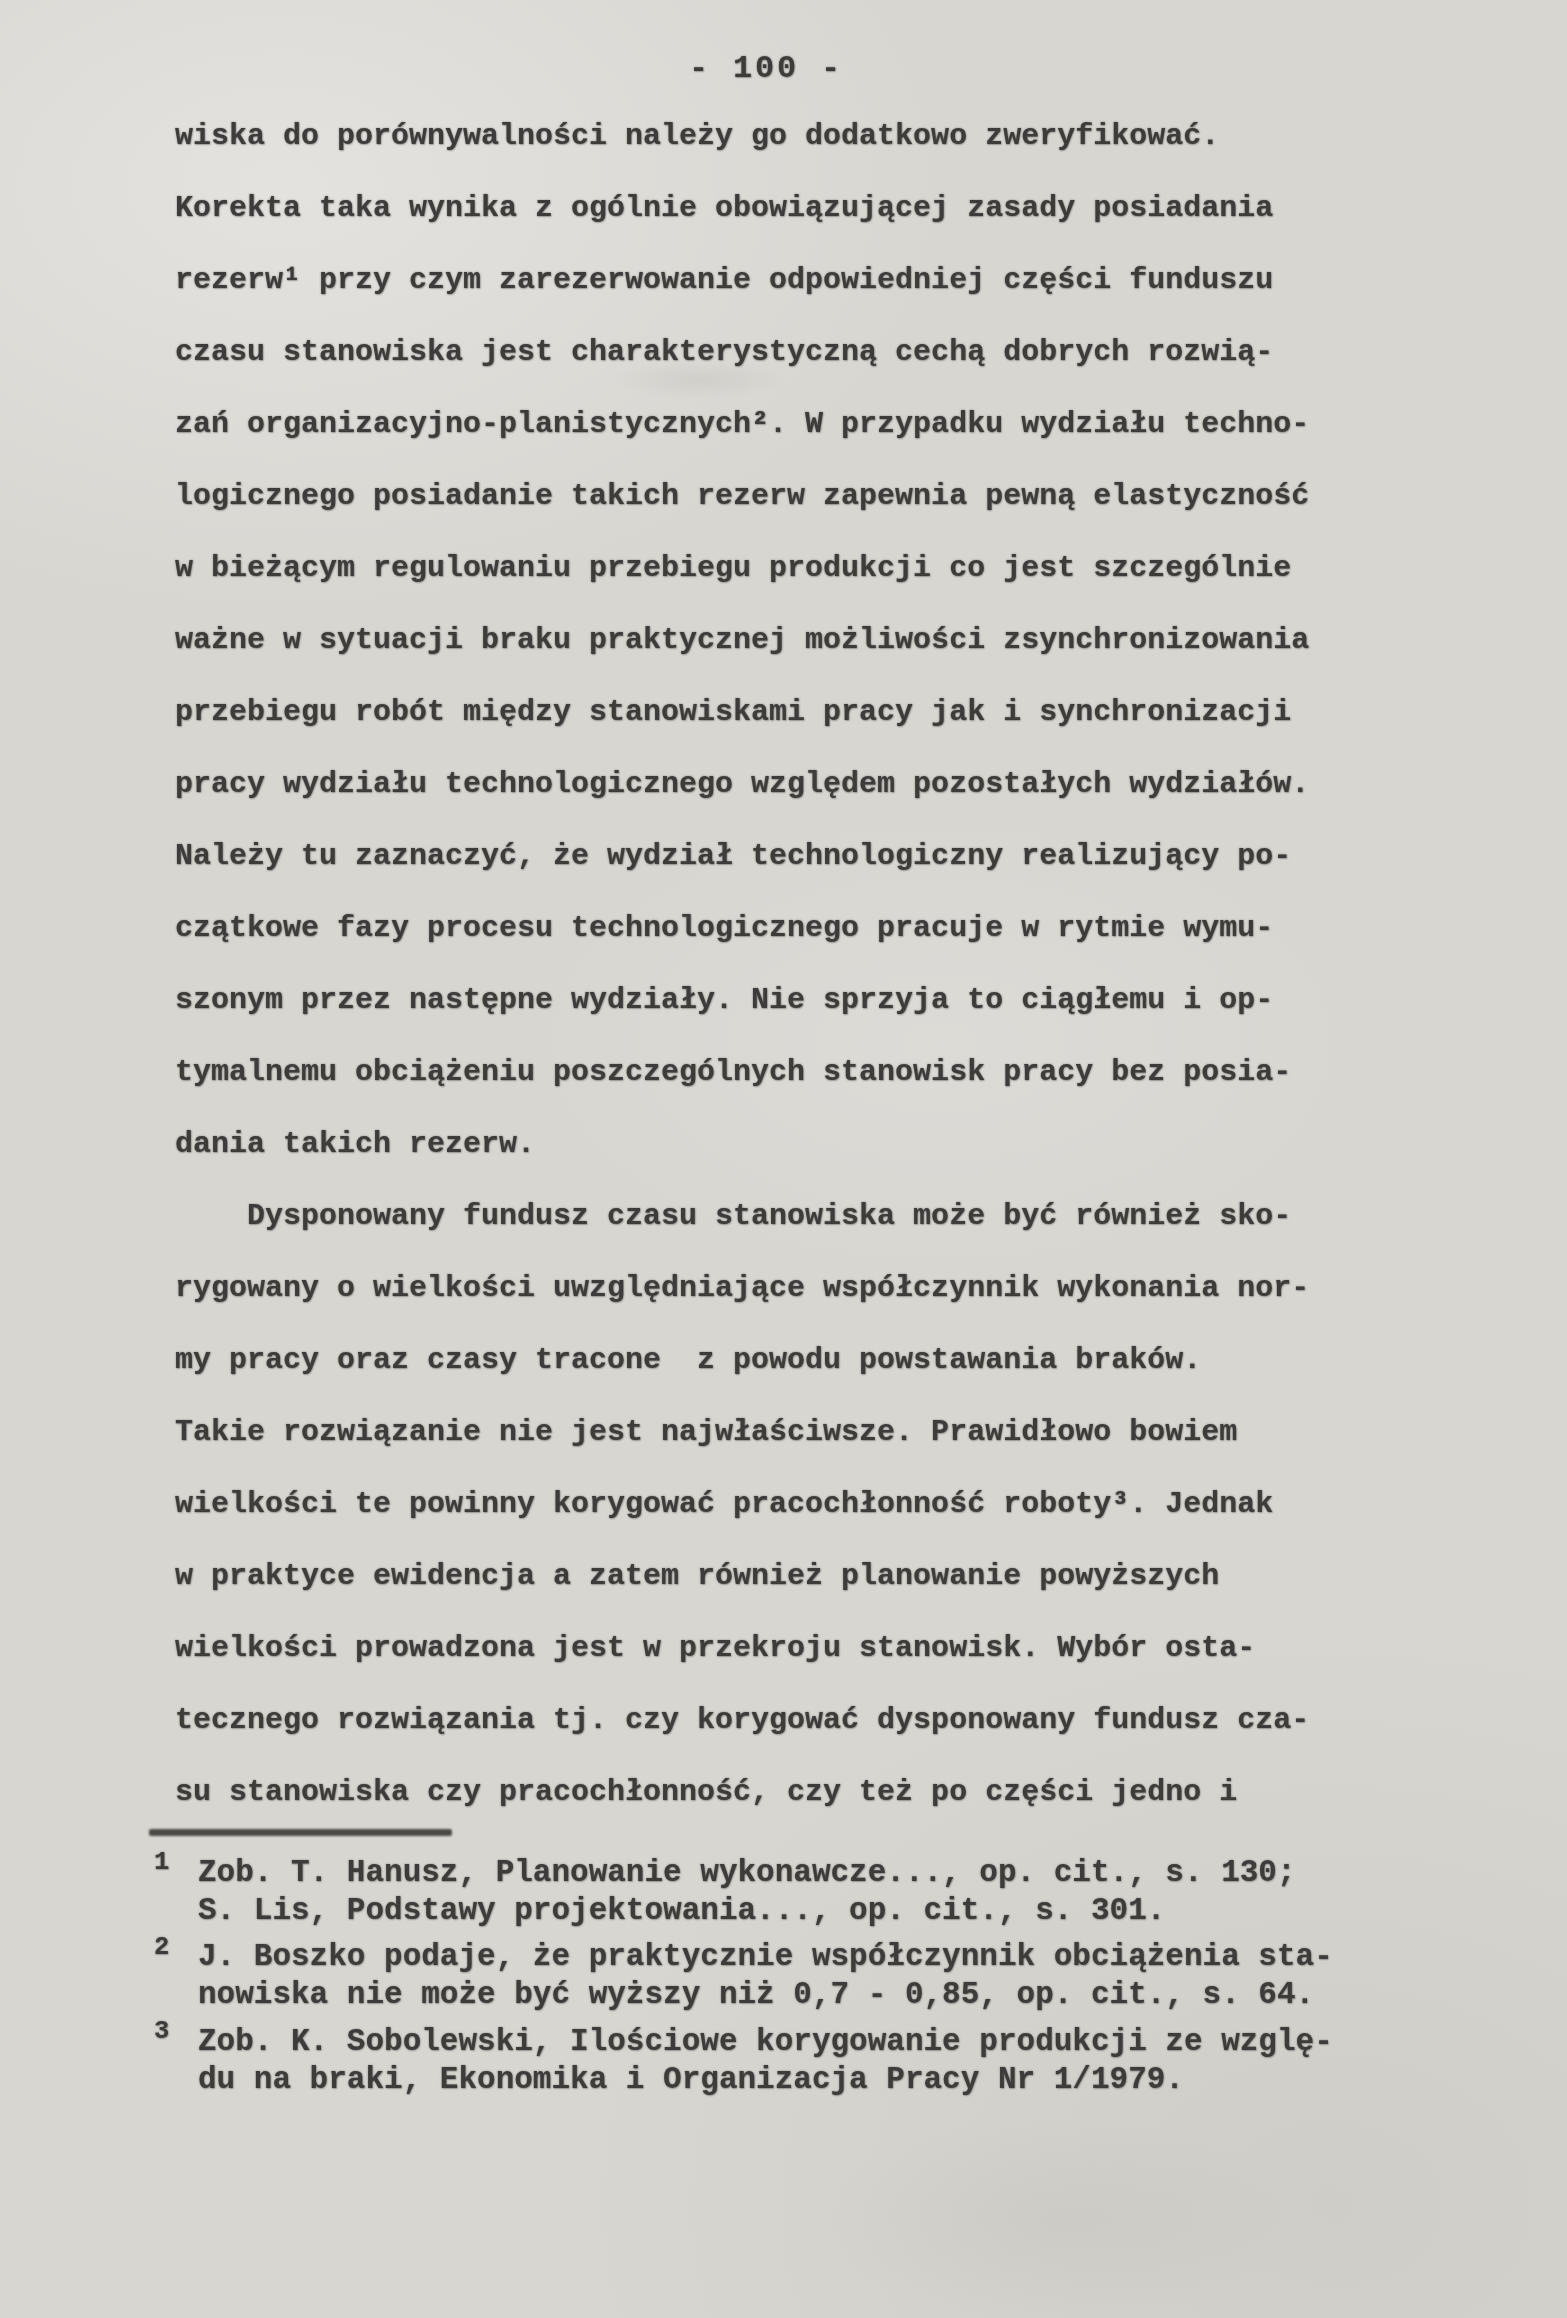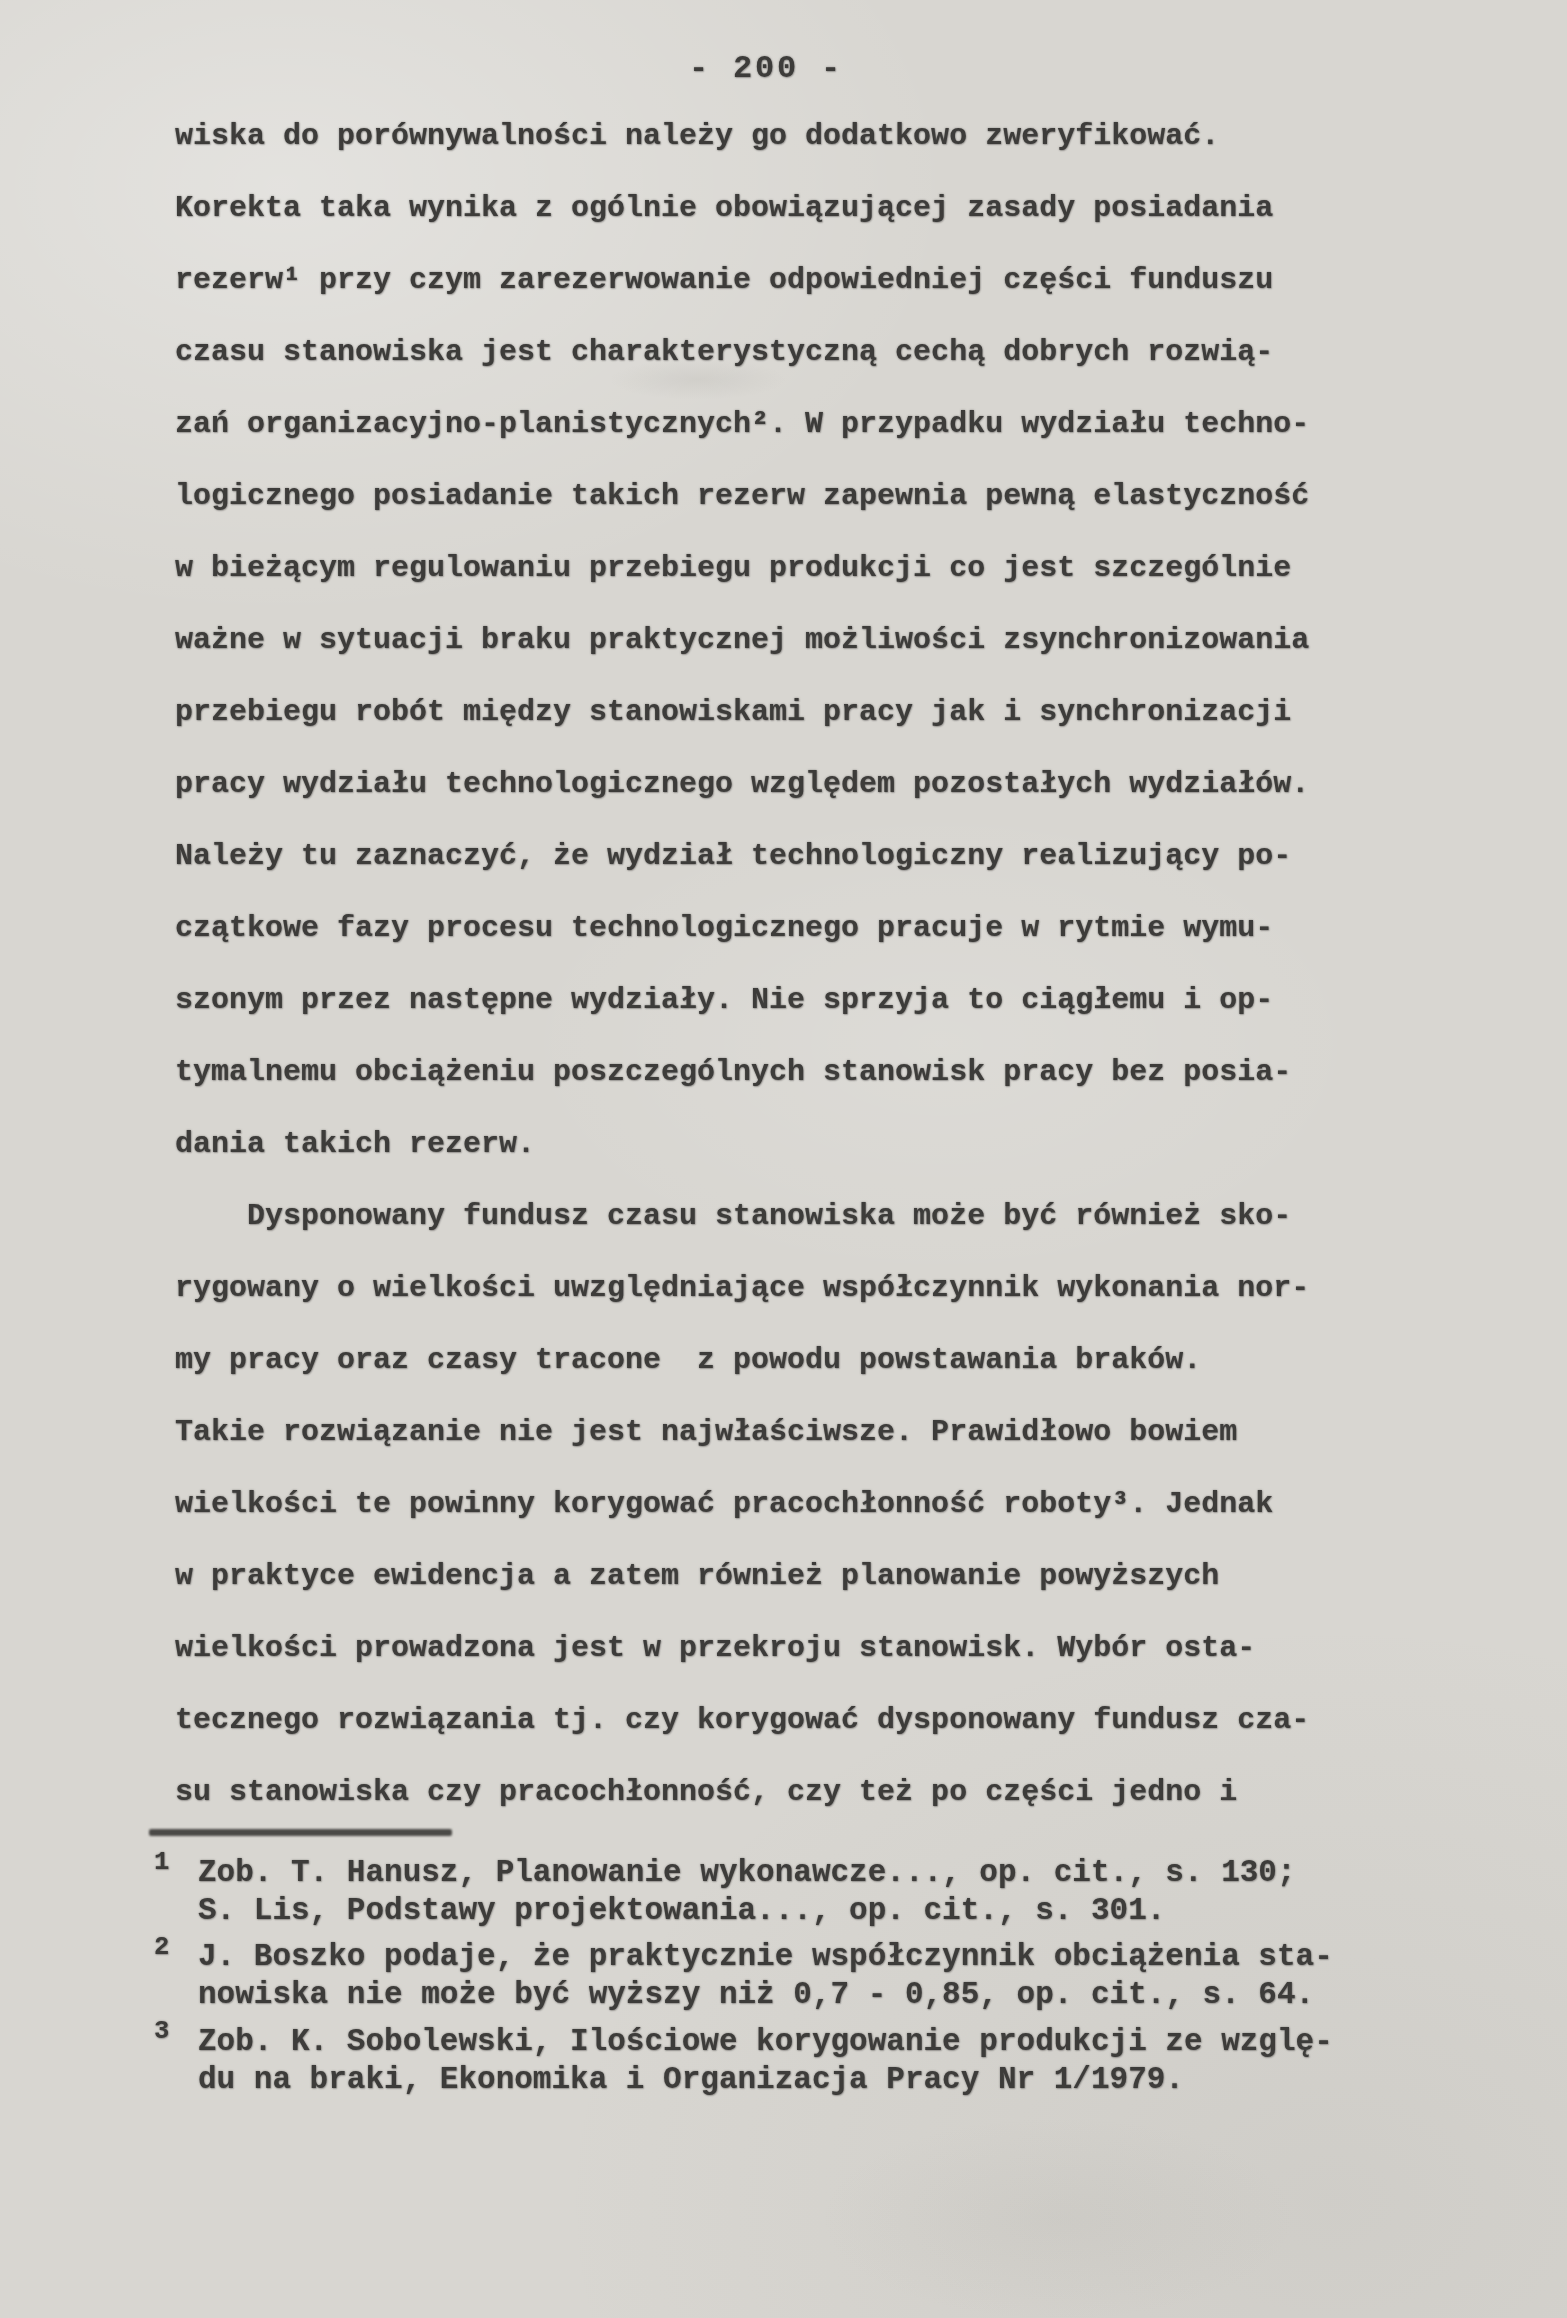--- a/index.html
+++ b/index.html
@@ -83,21 +83,21 @@
     font-size: 25.6px;
   }
 </style>
 </head>
 <body>
 
 <div class="page">
   <div class="stain-a"></div>
   <div class="stain-b"></div>
 
-  <div class="page-number ink">- 200 -</div>
+  <div class="page-number ink">- 100 -</div>
 
   <div class="body-text"><div class="line ink">wiska do porównywalności należy go dodatkowo zweryfikować.</div><div class="line ink">Korekta taka wynika z ogólnie obowiązującej zasady posiadania</div><div class="line ink">rezerw¹ przy czym zarezerwowanie odpowiedniej części funduszu</div><div class="line ink">czasu stanowiska jest charakterystyczną cechą dobrych rozwią-</div><div class="line ink">zań organizacyjno-planistycznych². W przypadku wydziału techno-</div><div class="line ink">logicznego posiadanie takich rezerw zapewnia pewną elastyczność</div><div class="line ink">w bieżącym regulowaniu przebiegu produkcji co jest szczególnie</div><div class="line ink">ważne w sytuacji braku praktycznej możliwości zsynchronizowania</div><div class="line ink">przebiegu robót między stanowiskami pracy jak i synchronizacji</div><div class="line ink">pracy wydziału technologicznego względem pozostałych wydziałów.</div><div class="line ink">Należy tu zaznaczyć, że wydział technologiczny realizujący po-</div><div class="line ink">czątkowe fazy procesu technologicznego pracuje w rytmie wymu-</div><div class="line ink">szonym przez następne wydziały. Nie sprzyja to ciągłemu i op-</div><div class="line ink">tymalnemu obciążeniu poszczególnych stanowisk pracy bez posia-</div><div class="line ink">dania takich rezerw.</div><div class="line ink">    Dysponowany fundusz czasu stanowiska może być również sko-</div><div class="line ink">rygowany o wielkości uwzględniające współczynnik wykonania nor-</div><div class="line ink">my pracy oraz czasy tracone  z powodu powstawania braków.</div><div class="line ink">Takie rozwiązanie nie jest najwłaściwsze. Prawidłowo bowiem</div><div class="line ink">wielkości te powinny korygować pracochłonność roboty³. Jednak</div><div class="line ink">w praktyce ewidencja a zatem również planowanie powyższych</div><div class="line ink">wielkości prowadzona jest w przekroju stanowisk. Wybór osta-</div><div class="line ink">tecznego rozwiązania tj. czy korygować dysponowany fundusz cza-</div><div class="line ink">su stanowiska czy pracochłonność, czy też po części jedno i</div></div>
 
   <div class="footnote-rule"></div>
 
   <div class="footnotes"><div class="footnote"><span class="footnote-marker ink">1</span><div class="fn-line ink">Zob. T. Hanusz, Planowanie wykonawcze..., op. cit., s. 130;</div><div class="fn-line ink">S. Lis, Podstawy projektowania..., op. cit., s. 301.</div></div><div class="footnote"><span class="footnote-marker ink">2</span><div class="fn-line ink">J. Boszko podaje, że praktycznie współczynnik obciążenia sta-</div><div class="fn-line ink">nowiska nie może być wyższy niż 0,7 - 0,85, op. cit., s. 64.</div></div><div class="footnote"><span class="footnote-marker ink">3</span><div class="fn-line ink">Zob. K. Sobolewski, Ilościowe korygowanie produkcji ze wzglę-</div><div class="fn-line ink">du na braki, Ekonomika i Organizacja Pracy Nr 1/1979.</div></div></div>
 </div>
 
 
 </body></html>

